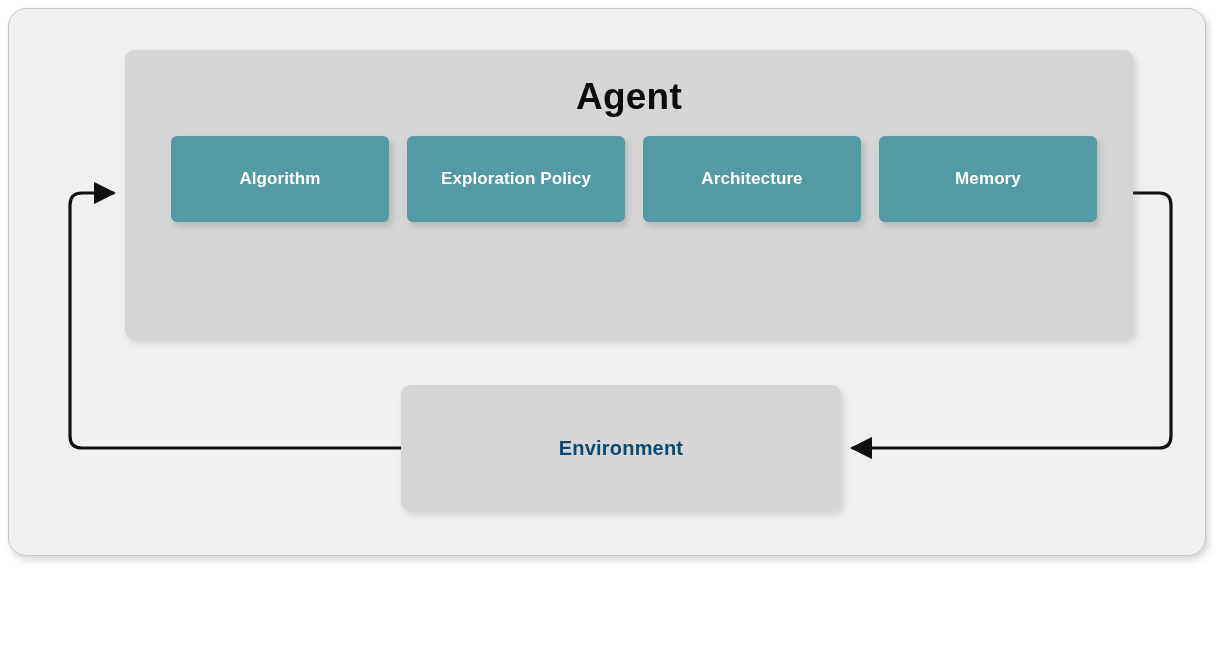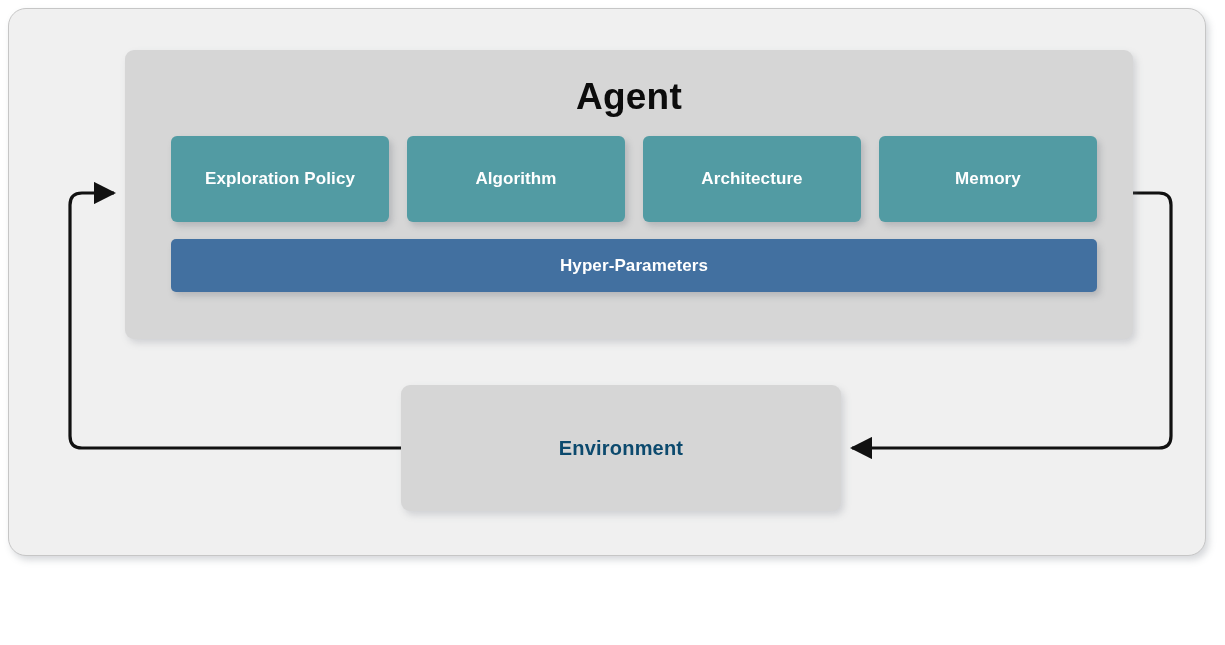--- a/index.html
+++ b/index.html
@@ -181,36 +181,33 @@
     <path d="M 401 448 L 82 448 Q 70 448 70 436 L 70 205 Q 70 193 82 193 L 114 193" fill="none" stroke="#111111" stroke-width="3.2" stroke-linecap="butt" stroke-linejoin="round" marker-end="url(#arrow-right)"></path>
 
     <path d="M 1133 193 L 1159 193 Q 1171 193 1171 205 L 1171 436 Q 1171 448 1159 448 L 852 448" fill="none" stroke="#111111" stroke-width="3.2" stroke-linecap="butt" stroke-linejoin="round" marker-end="url(#arrow-left)"></path>
   </svg>
 
   <div class="agent-box">
     <div class="agent-title">Agent</div>
 
     <div class="component-row">
       <div class="component-card">
+        <span class="label">Algorithm</span>
+      </div>
+      <div class="component-card">
         <span class="label">Exploration Policy</span>
       </div>
       <div class="component-card">
-        <span class="label">Algorithm</span>
-      </div>
-      <div class="component-card">
         <span class="label">Architecture</span>
       </div>
       <div class="component-card">
         <span class="label">Memory</span>
       </div>
     </div>
 
-    <div class="hyper-bar">
-      <span class="label">Hyper-Parameters</span>
-    </div>
   </div>
 
   <div class="environment-box">
     <span class="label">Environment</span>
   </div>
 
 
 </div>
 
 </body></html>

